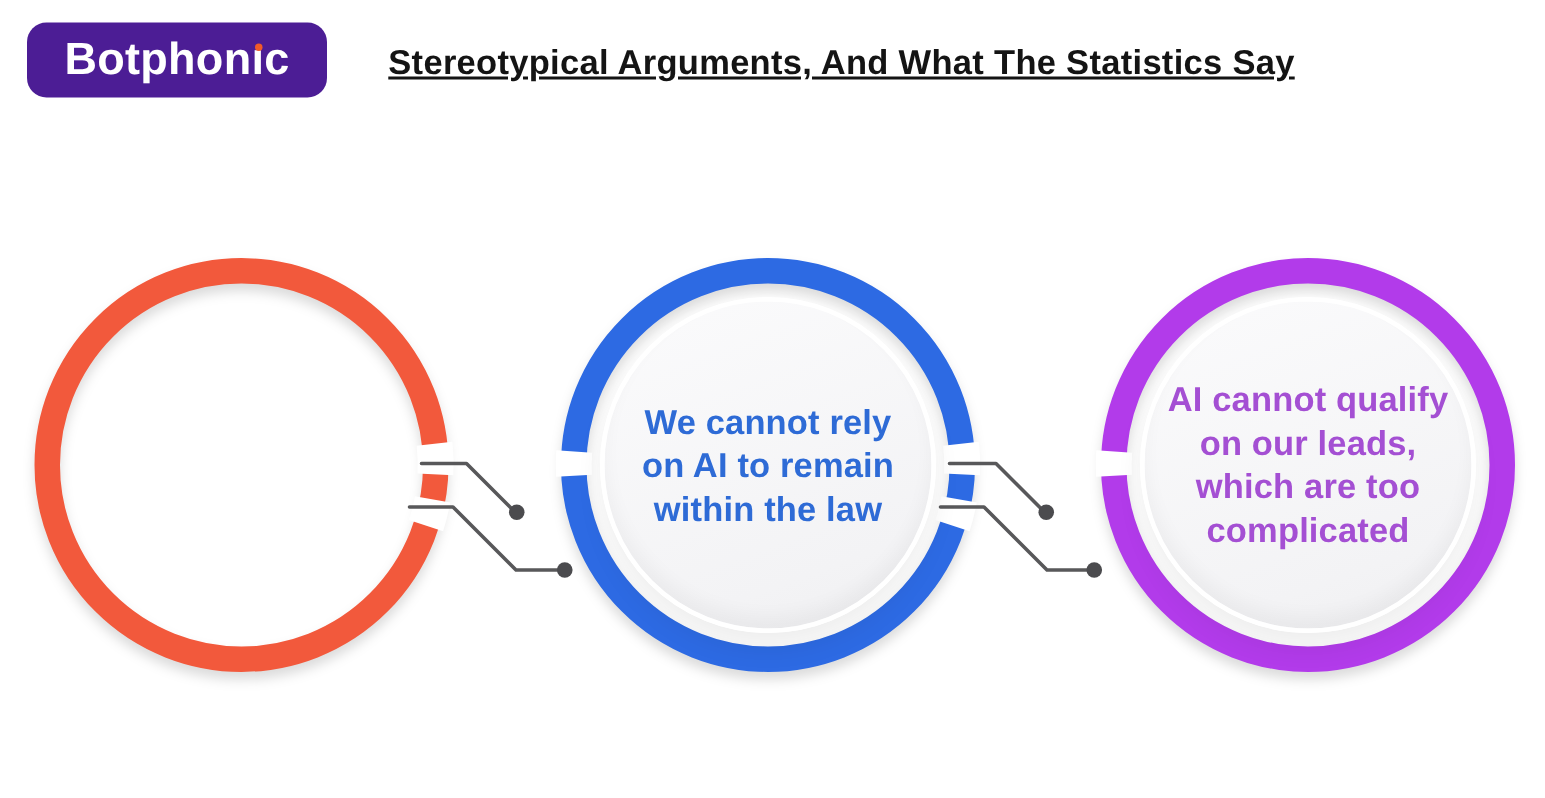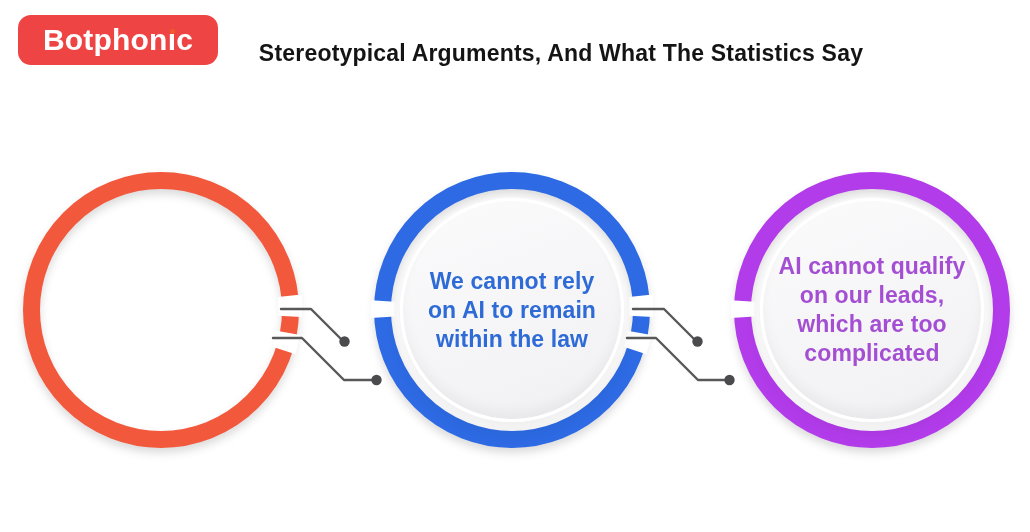--- a/index.html
+++ b/index.html
@@ -10,21 +10,21 @@
     background: #ffffff;
     overflow: hidden;
     font-family: "Liberation Sans", "DejaVu Sans", sans-serif;
   }
 
   
   .logo {
     position: absolute;
     left: 18px; top: 15px;
     width: 200px; height: 50px;
-    background: #ef4444;
+    background: #4c1d95;
     border-radius: 13px;
     display: flex; align-items: flex-start; justify-content: center;
   }
   .logo-text {
     color: #ffffff;
     font-size: 30px;
     font-weight: 700;
     letter-spacing: 0.2px;
     line-height: 50px;
     white-space: nowrap;
@@ -32,29 +32,30 @@
   .logo-i { position: relative; display: inline-block; }
   .logo-i-dot {
     position: absolute;
     left: 2px; top: 14px;
     width: 5px; height: 5px;
     border-radius: 50%;
     background: #F15A29;
   }
   .title {
     position: absolute;
-    top: 40px;
+    top: 28px;
     left: calc(50% + 46px);
     transform: translateX(-50%);
     margin: 0;
     font-size: 23px;
     font-weight: 700;
     color: #141414;
     letter-spacing: 0.2px;
     white-space: nowrap;
+    text-decoration: underline;
   }
 
   
   .diagram-svg { position: absolute; left: 0; top: 0; }
   .ring { fill: none; filter: drop-shadow(0 5px 4px rgba(0,0,0,0.14)); }
   .gap-arc { fill: none; stroke: #ffffff; stroke-width: 24; }
   .conn { fill: none; stroke-width: 2.4; stroke-linejoin: round; stroke-linecap: round; }
 
   
   .disc {

